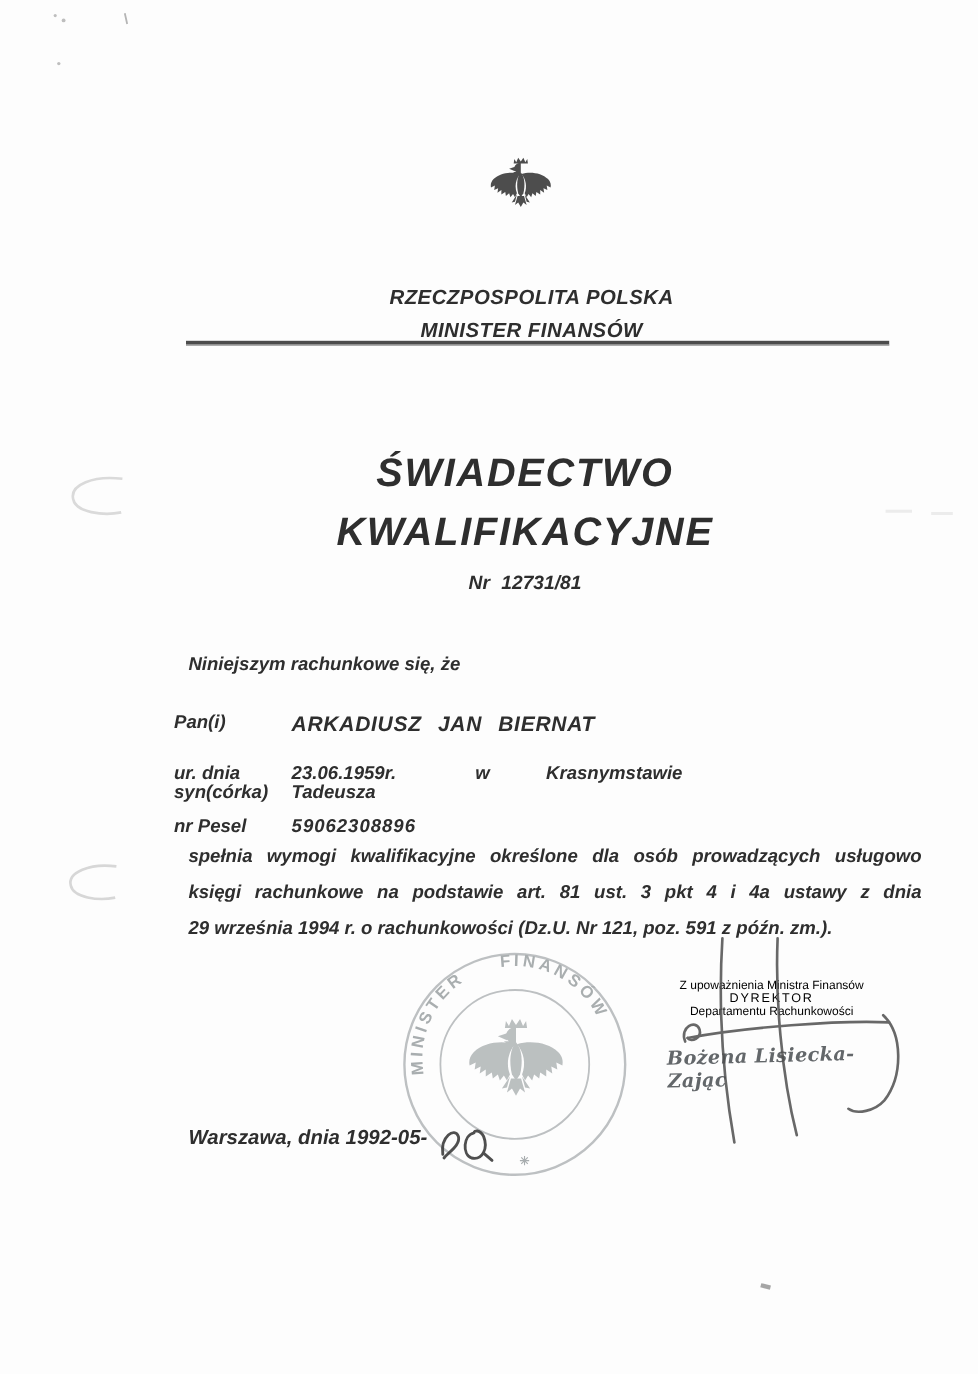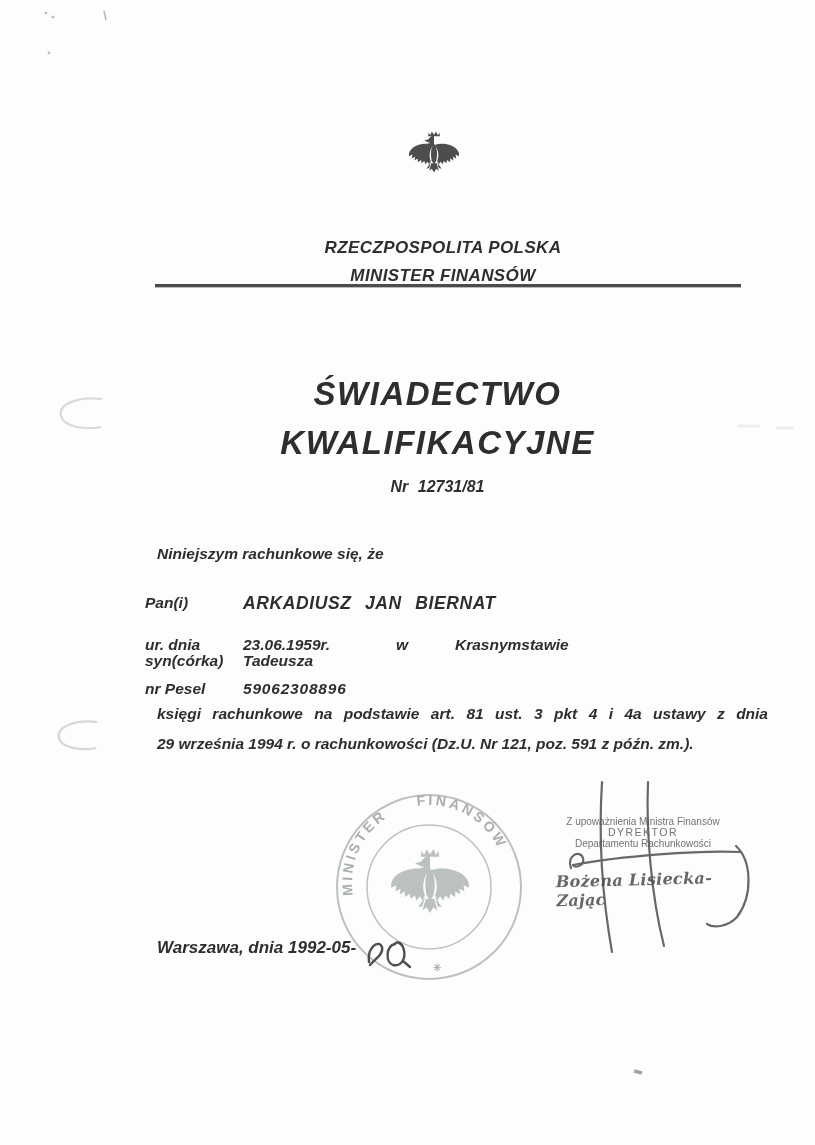--- a/index.html
+++ b/index.html
@@ -40,21 +40,21 @@
 
   
   .body-par{left:157px;top:699px;width:611px;font-size:15.5px;line-height:30px;}
   .jline{text-align:justify;text-align-last:justify;}
 
   
   .stamp{left:331px;top:789px;width:196px;height:196px;}
   .stamp text{font-family:"Liberation Sans",sans-serif;font-weight:600;}
 
   
-  .sig-block{left:543px;top:816px;width:200px;text-align:center;color:#737373;
+  .sig-block{left:543px;top:816px;width:200px;text-align:center;color:#000000;
              font-weight:normal;font-style:normal;}
   .sig-auth{font-size:10px;line-height:11px;}
   .sig-role{font-size:10.5px;line-height:11px;letter-spacing:1.5px;}
   .sig-dept{font-size:10px;line-height:11px;}
   .sig-name{left:556px;top:870px;width:180px;
             font-family:"DejaVu Serif",serif;font-style:italic;font-weight:bold;
             font-size:16px;color:#63676a;letter-spacing:.3px;transform:rotate(-1.5deg);}
 
   
   .date-line{left:157px;top:938px;font-size:17px;}
@@ -131,20 +131,21 @@
   <div class="row r3">
     <span class="bi c-label">syn(córka)</span>
     <span class="bi c-val">Tadeusza</span>
   </div>
   <div class="row r4">
     <span class="bi c-label">nr Pesel</span>
     <span class="bi c-val pesel">59062308896</span>
   </div>
 
   <div class="abs bi body-par">
+    <div class="jline">spełnia wymogi kwalifikacyjne określone dla osób prowadzących usługowo</div>
     <div class="jline">księgi rachunkowe na podstawie art. 81 ust. 3 pkt 4 i 4a ustawy z dnia</div>
     <div>29 września 1994 r. o rachunkowości (Dz.U. Nr 121, poz. 591 z późn. zm.).</div>
   </div>
 
   <svg class="abs stamp" viewBox="0 0 196 196">
     <g opacity="0.85">
       <circle cx="98" cy="98" r="92" fill="none" stroke="#b2b6b8" stroke-width="2"></circle>
       <circle cx="98" cy="98" r="62" fill="none" stroke="#b2b6b8" stroke-width="1.5"></circle>
       <path id="stamp-arc" d="M 27.5,124 A 77,77 0 1 1 168.5,124" fill="none"></path>
       <text font-size="14" fill="#9aa0a2" letter-spacing="3">

